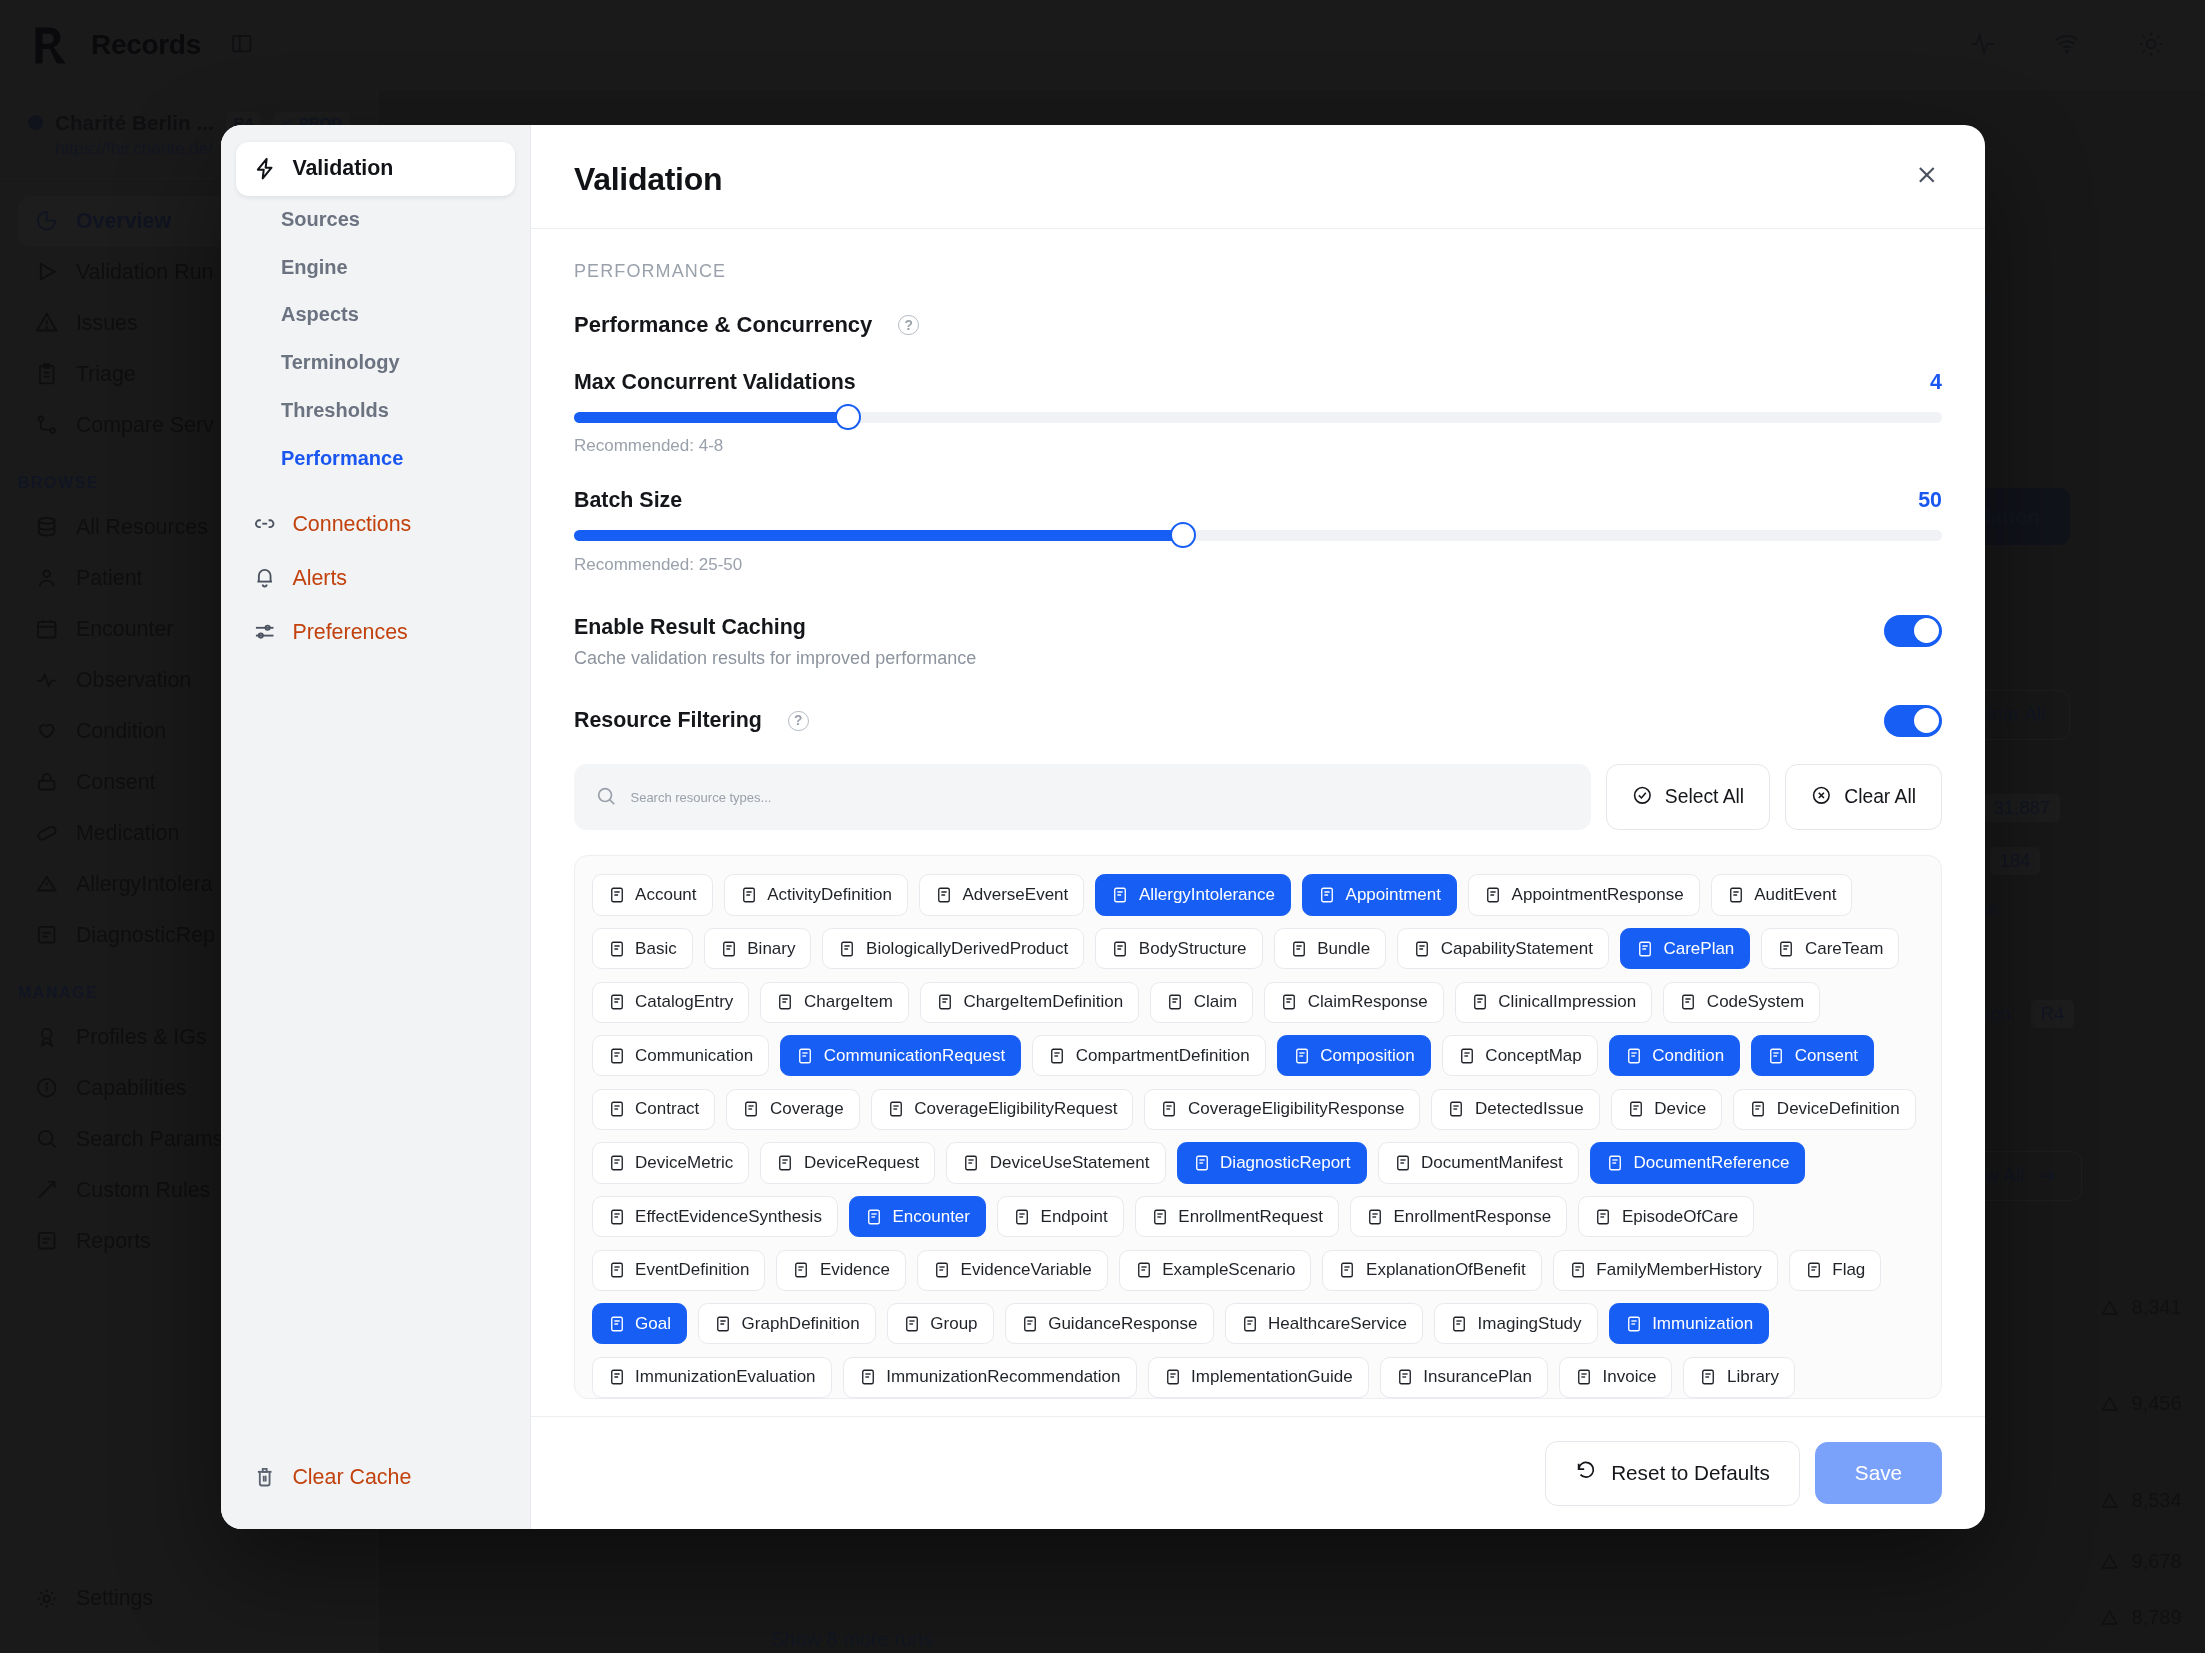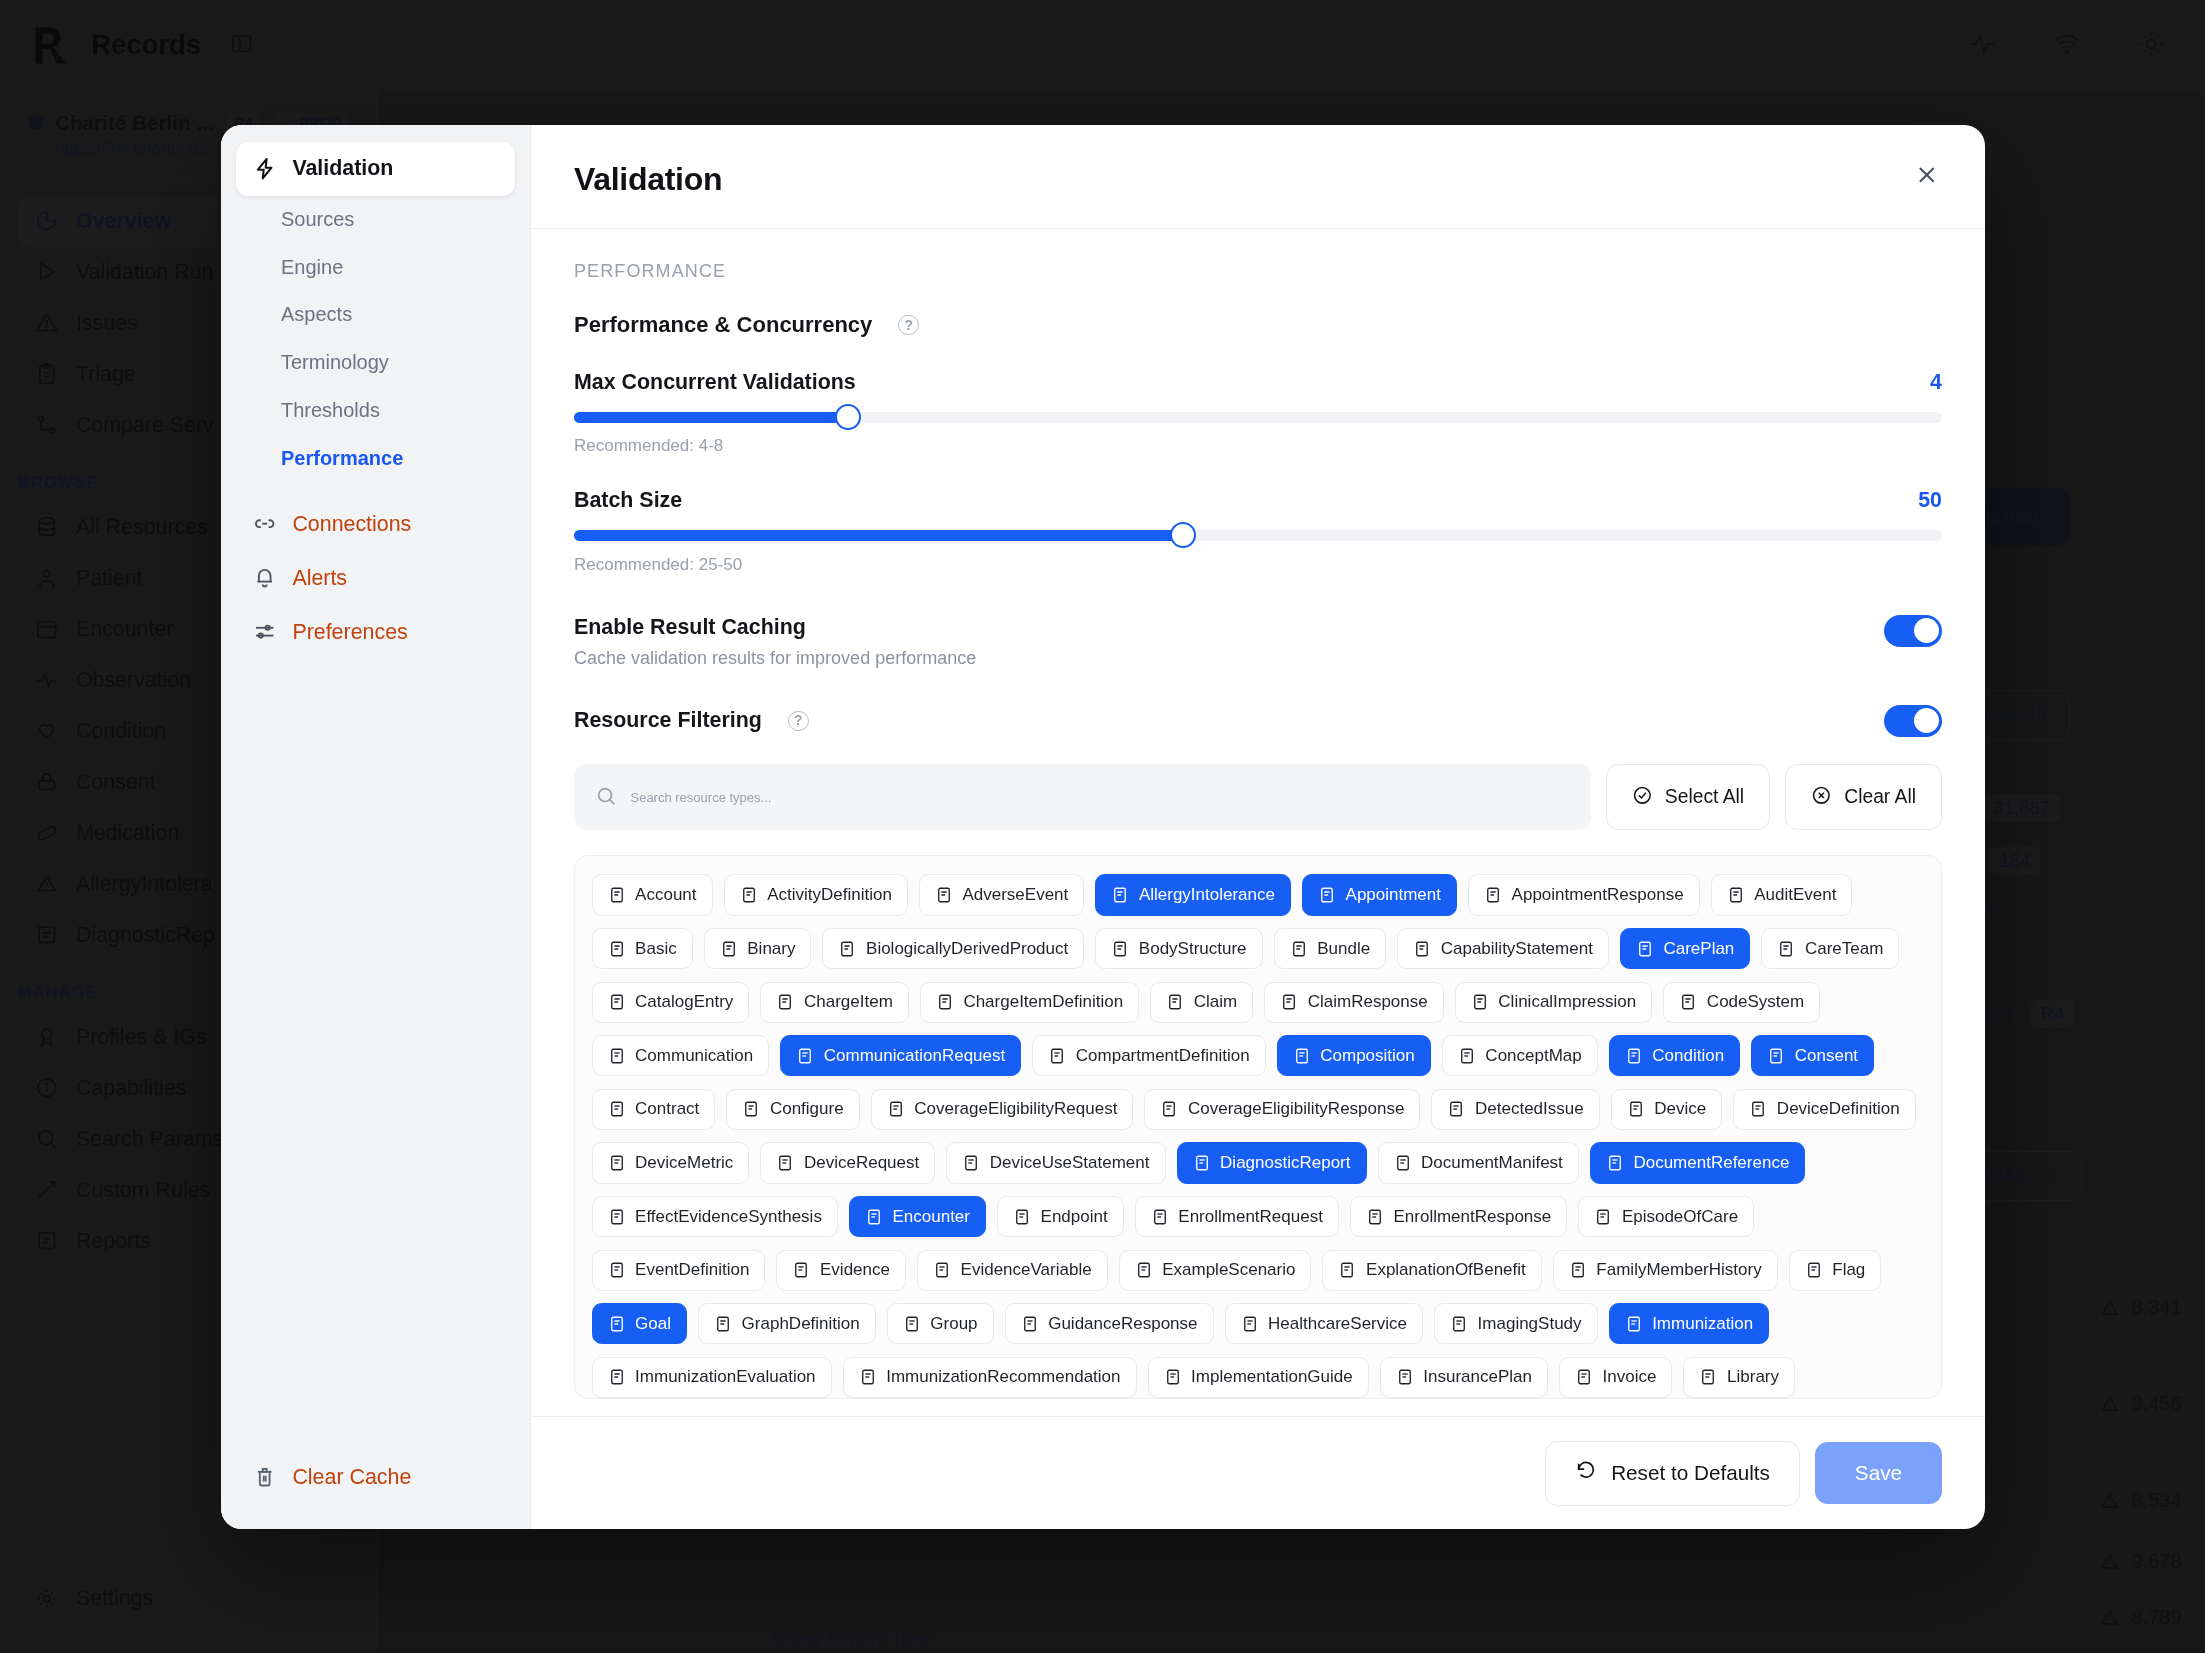--- a/index.html
+++ b/index.html
@@ -89,21 +89,21 @@
     display: flex; align-items: center; gap: 16.5px;
     padding: 14.5px 16.5px; border-radius: 12.4px;
     font-size: 21.4px; color: #c2410c;
   }
   .m-nav-main.sel {
     background: #ffffff; color: #111317; font-weight: 700;
     box-shadow: 0 1.4px 4.1px rgba(16,24,40,.08);
   }
   .m-nav-main .ic { width: 23.4px; height: 23.4px; display:block; flex:0 0 auto; }
   .m-sub {
-    padding: 12.4px 16.5px 12.4px 45px; font-size: 20px; color: #6b7280; white-space:nowrap;
+    padding: 12.4px 16.5px 12.4px 45px; font-size: 20px; color: #6b7280; white-space:nowrap;font-weight:bold;
   }
   .m-sub.sel { color: #1a56f0; font-weight: 700; }
   .m-side-bottom { position: absolute; left: 15px; right: 15px; bottom: 25px; }
 
   .m-main { flex: 1 1 auto; display: flex; flex-direction: column; min-width: 0; position: relative; }
   .m-head { padding: 36px 43px 30px 43px; border-bottom: 0.7px solid #eceef1; position: relative; }
   .m-title { font-size: 32px; font-weight: 700; color: #101215; letter-spacing: -0.3px; }
   .m-sub-title { font-size: 19.3px; color: #6b7280; margin-top: 15px; }
   .m-close {
     position: absolute; right: 39px; top: 30px; width: 39px; height: 39px;
@@ -982,21 +982,21 @@
                 <span>Contract</span>
               </div>
               <div class="chip">
                 <span style="display: inline-flex; color: rgb(31, 35, 40);">
                   <svg class="gl" viewBox="0 0 24 24" fill="none" stroke="currentColor" stroke-width="1.8">
                     <rect x="5" y="3" width="14" height="18" rx="2"></rect>
                     <line x1="8.5" y1="8" x2="15.5" y2="8"></line>
                     <line x1="8.5" y1="12" x2="13.5" y2="12"></line>
                   </svg>
                 </span>
-                <span>Configure</span>
+                <span>Coverage</span>
               </div>
               <div class="chip">
                 <span style="display: inline-flex; color: rgb(31, 35, 40);">
                   <svg class="gl" viewBox="0 0 24 24" fill="none" stroke="currentColor" stroke-width="1.8">
                     <rect x="5" y="3" width="14" height="18" rx="2"></rect>
                     <line x1="8.5" y1="8" x2="15.5" y2="8"></line>
                     <line x1="8.5" y1="12" x2="13.5" y2="12"></line>
                   </svg>
                 </span>
                 <span>CoverageEligibilityRequest</span>

